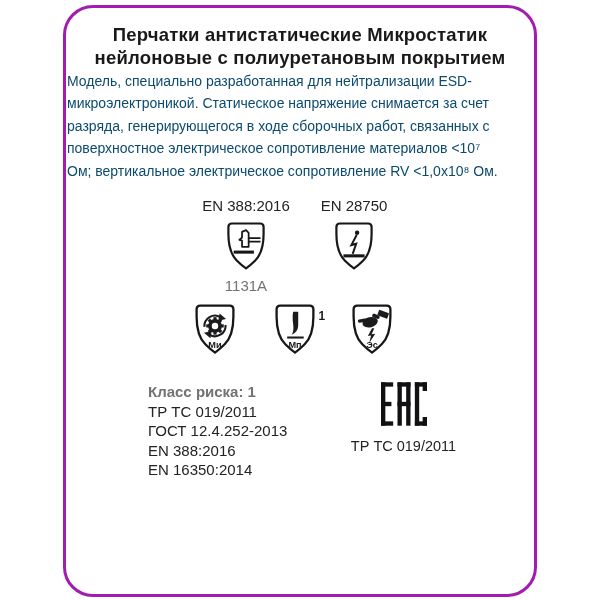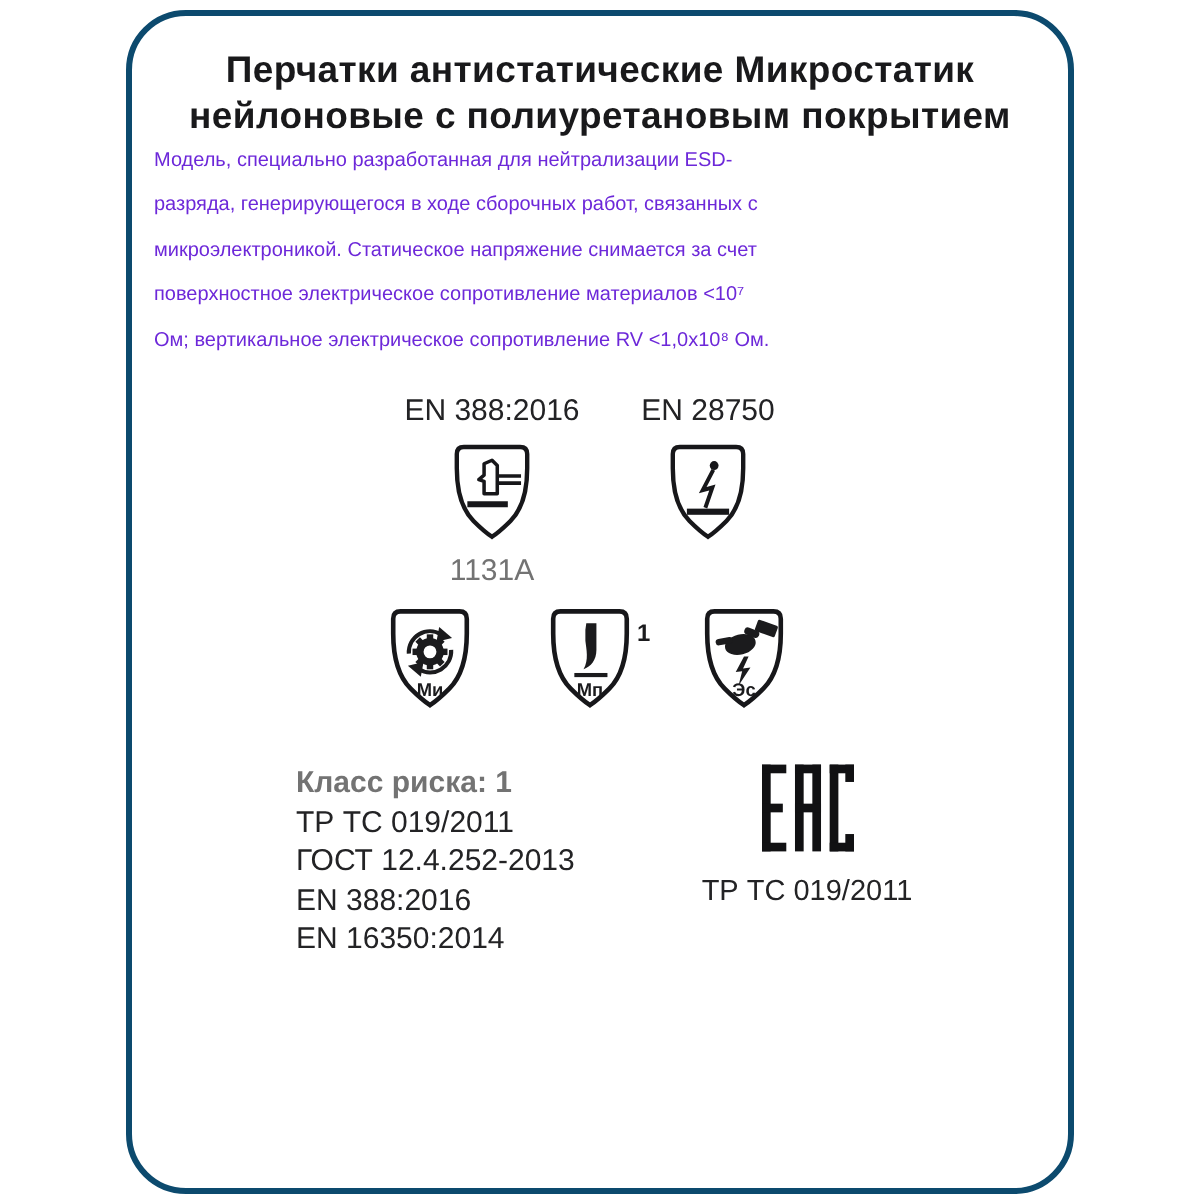--- a/index.html
+++ b/index.html
@@ -1,23 +1,23 @@
 <!DOCTYPE html>
 <html><head>
 <meta charset="utf-8">
 <style>
   html,body{margin:0;padding:0;background:#ffffff;}
   body{width:600px;height:600px;position:relative;overflow:hidden;
        font-family:"Liberation Sans","DejaVu Sans",sans-serif;color:#1d1d1f;}
   .card{position:absolute;left:63px;top:5px;width:468px;height:586px;
-        background:#ffffff;border:3px solid #0c4a6e;border-radius:30px;}
+        background:#ffffff;border:3px solid #a21caf;border-radius:30px;}
   .title{position:absolute;top:15px;left:0;right:0;text-align:center;
          font-size:18.5px;line-height:23px;font-weight:700;color:#19191b;letter-spacing:.2px;}
-  .desc{position:absolute;left:11px;top:62px;width:452px;
-        font-size:10px;line-height:22.4px;color:#6d28d9;}
+  .desc{position:absolute;left:1px;top:62px;width:452px;
+        font-size:14px;line-height:22.4px;color:#0c4a6e;}
   .desc div{white-space:nowrap;}
   .cert-row1{position:absolute;left:0;right:0;top:190px;display:flex;justify-content:center;gap:8px;}
   .cert-col{width:100px;text-align:center;}
   .cert-std{font-size:15px;line-height:16px;color:#232325;margin-bottom:6px;white-space:nowrap;}
   .cert-rating{font-size:15px;margin-top:4px;color:#737373;}
   .shield44{width:44px;height:52.8px;display:block;margin:0 auto;}
   .shield46{width:46px;height:55.2px;position:absolute;top:294px;}
   .shield56{width:56.1px;height:55.2px;position:absolute;top:294px;}
   .pos-mi{left:126px;} .pos-mp{left:206px;} .pos-es{left:283px;}
   .compliance{position:absolute;left:82px;top:374px;font-size:15px;line-height:19.6px;color:#232325;}
@@ -38,22 +38,22 @@
 
 <div class="card">
 
   <div class="title">
     <div>Перчатки антистатические Микростатик</div>
     <div>нейлоновые с полиуретановым покрытием</div>
   </div>
 
   <div class="desc">
     <div>Модель, специально разработанная для нейтрализации ESD-</div>
+    <div>микроэлектроникой. Статическое напряжение снимается за счет</div>
     <div>разряда, генерирующегося в ходе сборочных работ, связанных с</div>
-    <div>микроэлектроникой. Статическое напряжение снимается за счет</div>
     <div>поверхностное электрическое сопротивление материалов &lt;10⁷</div>
     <div>Ом; вертикальное электрическое сопротивление RV &lt;1,0x10⁸ Ом.</div>
   </div>
 
   <div class="cert-row1">
     <div class="cert-col">
       <div class="cert-std">EN 388:2016</div>
       <svg class="shield44" viewBox="0 0 100 120">
         <use href="#shieldPath"></use>
         <path d="M 41 27 L 50 23 L 56 29 L 56 61 L 41 61 L 41 47 L 35 45 L 41 40 Z" fill="#ffffff" stroke="#17171a" stroke-width="4" stroke-linejoin="round"></path>

